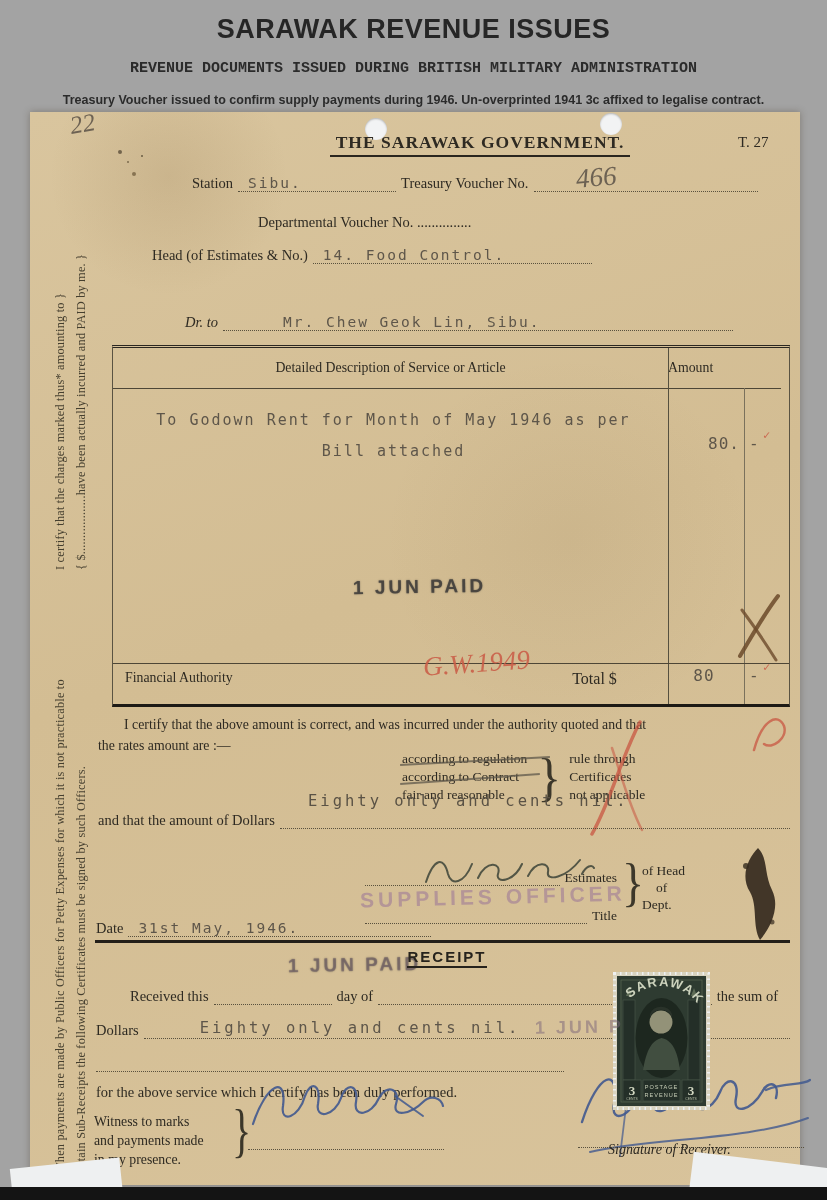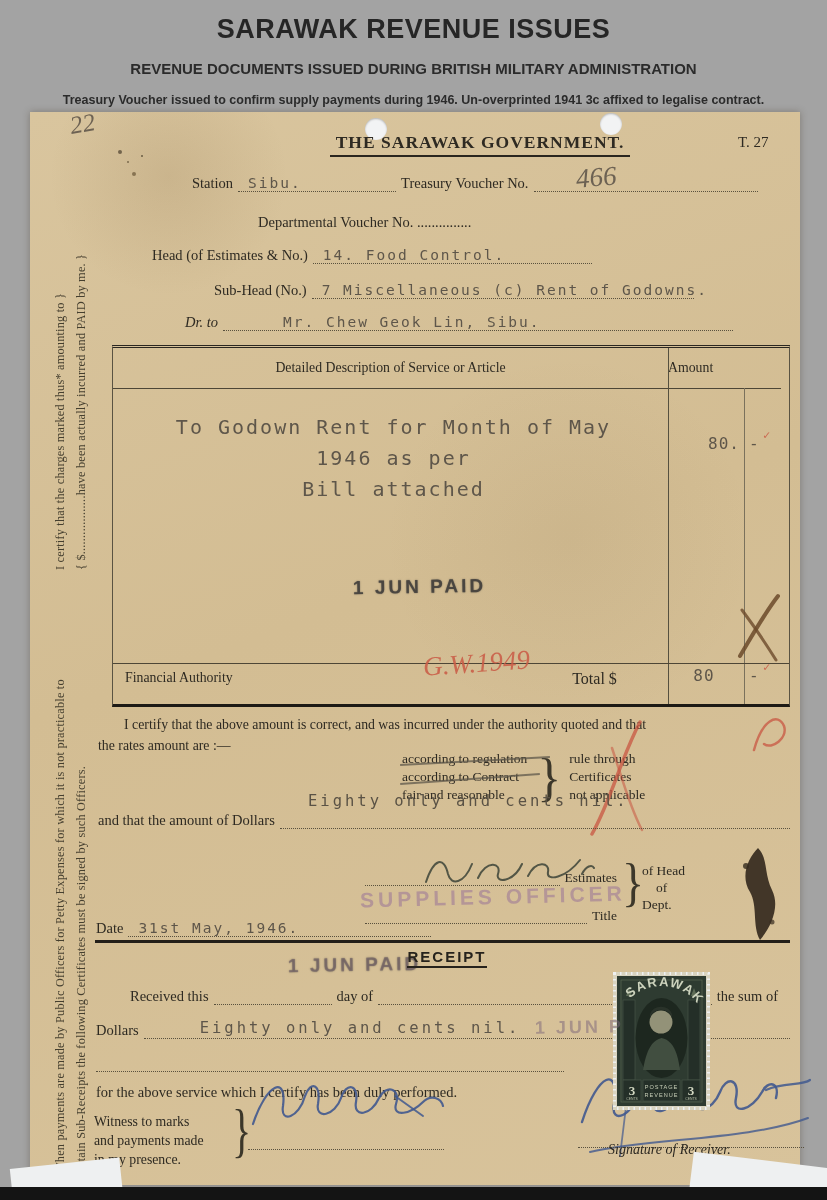--- a/index.html
+++ b/index.html
@@ -3,21 +3,21 @@
 <meta charset="utf-8">
 <style>
   html,body{margin:0;padding:0;}
   .page{position:relative;width:827px;height:1200px;background:#a3a3a3;overflow:hidden;
         font-family:"Liberation Serif","DejaVu Serif",serif;color:#2e2a22;}
   
   .album-title{position:absolute;left:0;top:14px;width:827px;text-align:center;
     font-family:"Liberation Sans","DejaVu Sans",sans-serif;font-weight:bold;font-size:27px;
     letter-spacing:.5px;color:#262626;}
   .album-subtitle{position:absolute;left:0;top:60px;width:827px;text-align:center;
-    font-family:Liberation Sans, sans-serif;font-weight:bold;font-size:15px;color:#2b2b2b;}
+    font-family:Liberation Mono, monospace;font-weight:bold;font-size:15px;color:#2b2b2b;}
   .album-caption{position:absolute;left:0;top:93px;width:827px;text-align:center;
     font-family:"Liberation Sans","DejaVu Sans",sans-serif;font-weight:bold;font-size:12.5px;color:#2b2b2b;}
   .bottom-bar{position:absolute;left:0;right:0;top:1187px;height:13px;background:#141414;}
   
   .doc{position:absolute;left:30px;top:112px;width:770px;height:1073px;
     background:
       radial-gradient(circle at 18% 6%, rgba(120,90,50,.14), transparent 10%),
       radial-gradient(circle at 70% 40%, rgba(120,95,60,.08), transparent 22%),
       linear-gradient(160deg,#d9c59e 0%,#d3bd93 45%,#d8c39b 100%);
     box-shadow:0 0 7px rgba(60,50,30,.35);}
@@ -44,22 +44,22 @@
   
   .chg-table{position:absolute;left:82px;top:233px;width:676px;height:356px;
     border-top:3px double #2b2721;border-bottom:3px solid #1d1a15;
     border-left:1px solid #5a5342;border-right:1px solid #5a5342;}
   .chg-head{position:absolute;left:0;right:8px;top:0;height:40px;border-bottom:1px solid #4d4636;
     display:flex;align-items:center;font-size:13.8px;}
   .chg-head .c1{width:555px;text-align:center;}
   .chg-head .c2{flex:1;}
   .vline-main{position:absolute;left:555px;top:0;bottom:0;width:1px;background:#55503f;}
   .vline-sub{position:absolute;left:631px;top:40px;bottom:0;width:1px;background:#7a715c;}
-  .desc-typed{position:absolute;left:28px;top:64px;width:505px;text-align:center;
-    font-family:"DejaVu Sans Mono","Liberation Mono",monospace;color:#5e564a;font-size:20px;
+  .desc-typed{position:absolute;left:28px;top:57px;width:505px;text-align:center;
+    font-family:"DejaVu Sans Mono","Liberation Mono",monospace;color:#5e564a;font-size:15px;
     letter-spacing:2px;line-height:31px;}
   .amt{position:absolute;font-family:"DejaVu Sans Mono","Liberation Mono",monospace;color:#5e564a;
     font-size:16px;letter-spacing:1px;}
   .stamp-gray{position:absolute;font-family:"Liberation Sans","DejaVu Sans",sans-serif;font-weight:bold;
     letter-spacing:3px;color:rgba(62,60,57,.8);text-shadow:0 0 1.5px rgba(62,60,57,.7);}
   .ftr-line{position:absolute;left:0;right:0;top:315px;height:1px;background:#4d4636;}
   .fin-auth{position:absolute;left:12px;top:322px;font-size:13.8px;}
   .total-lbl{position:absolute;left:420px;top:322px;width:123px;text-align:center;font-size:16px;}
   .red{color:rgba(201,92,71,.88);}
   
@@ -131,26 +131,20 @@
       <span class="lbl">Departmental  Voucher  No. ...............</span>
     </div>
 
     <div class="frow" style="left:122px;top:135px;width:440px;">
       <span class="lbl">Head  (of  Estimates  &amp;  No.)</span>
       <span class="lead">
         <span class="typed">14. Food Control.</span>
       </span>
     </div>
 
-    <div class="frow" style="left:184px;top:170px;width:480px;">
-      <span class="lbl">Sub-Head  (No.)</span>
-      <span class="lead">
-        <span class="typed">7 Miscellaneous (c) Rent of Godowns.</span>
-      </span>
-    </div>
 
     <div class="frow" style="left:155px;top:202px;width:548px;">
       <span class="lbl" style="font-style:italic;">Dr.  to</span>
       <span class="lead">
         <span class="typed" style="left:60px;">Mr. Chew Geok Lin, Sibu.</span>
       </span>
     </div>
 
     <div class="chg-table">
       <div class="chg-head">

